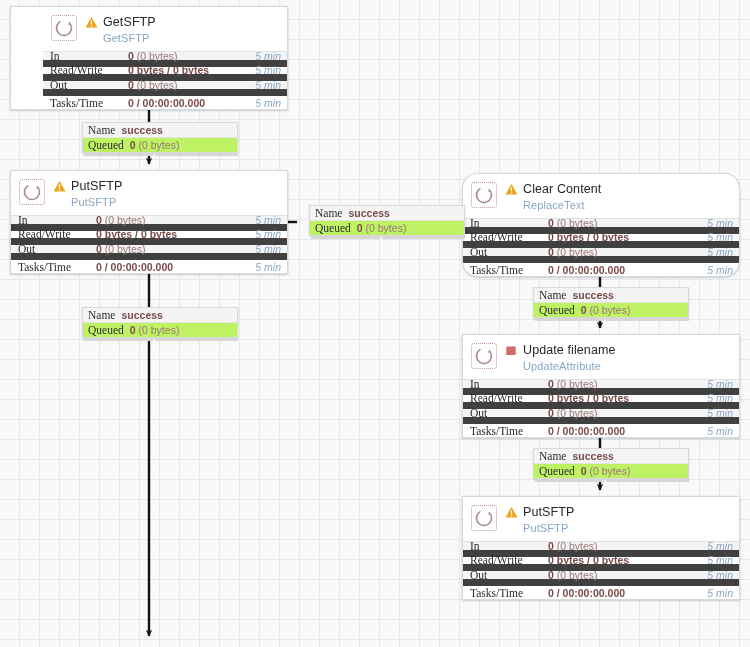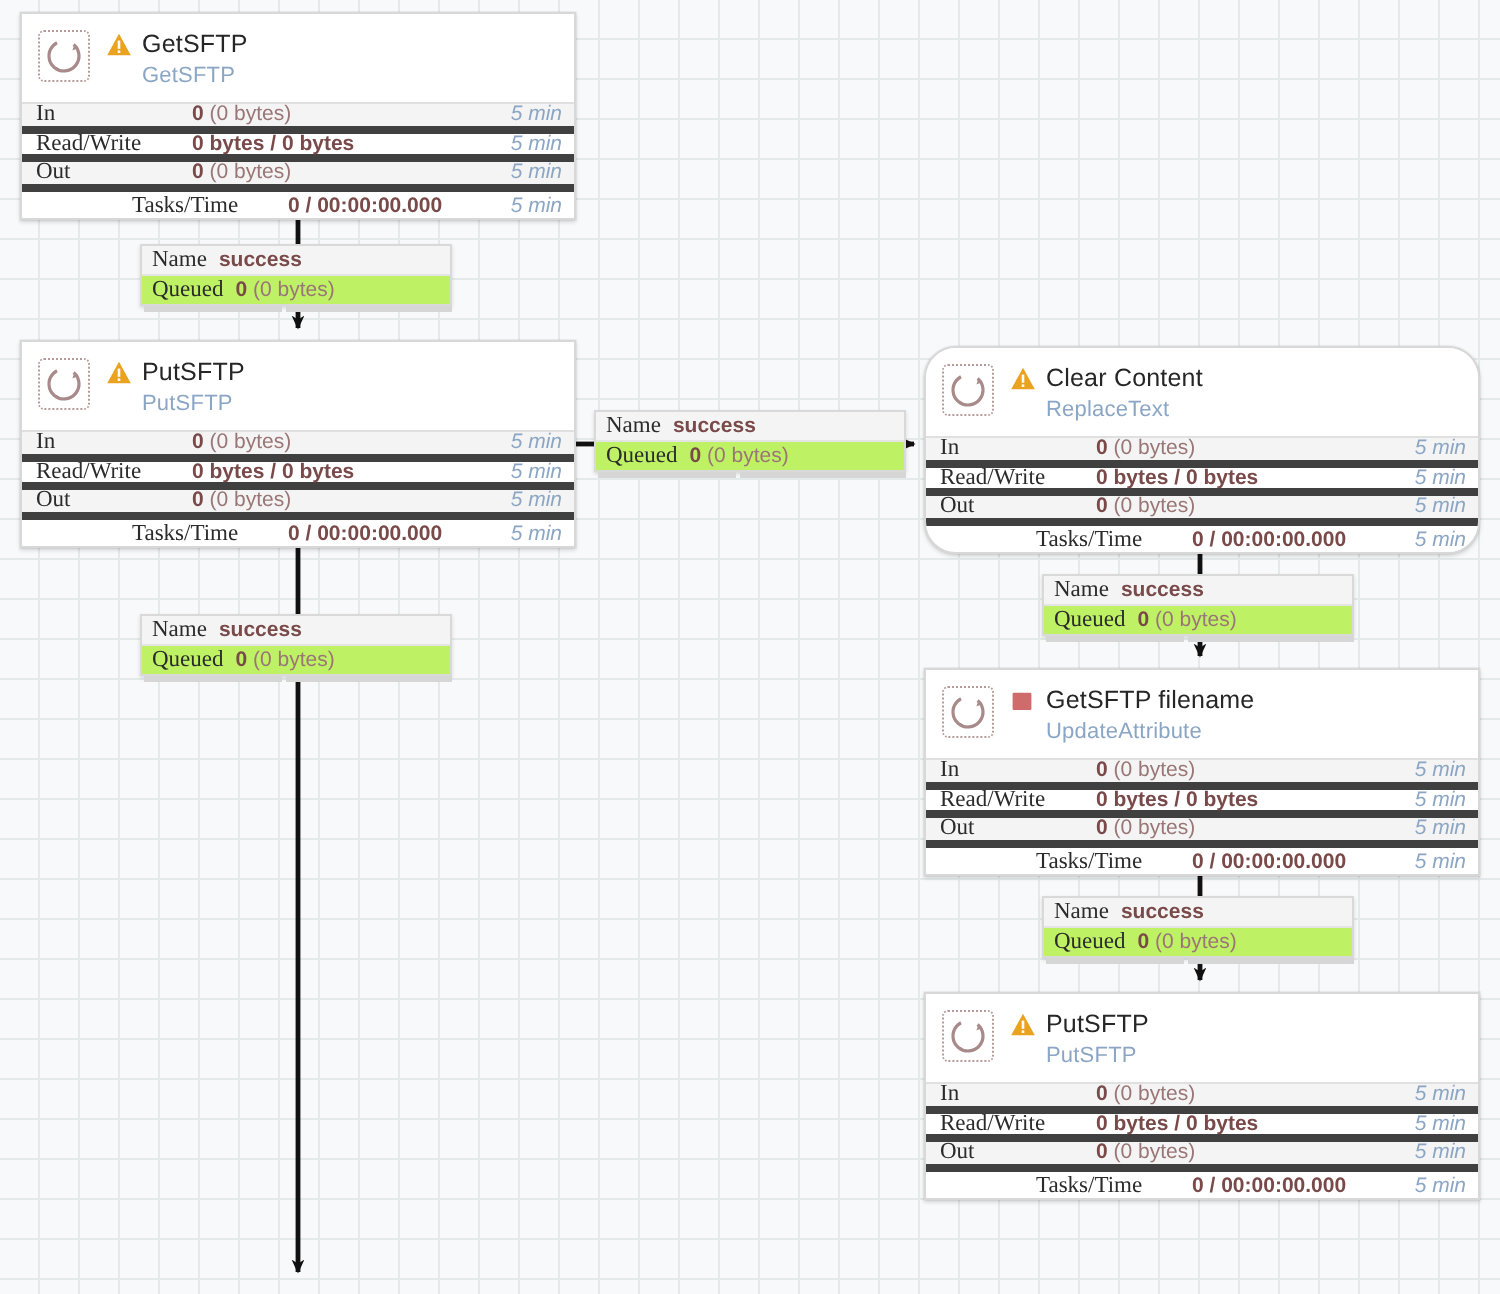--- a/index.html
+++ b/index.html
@@ -108,23 +108,23 @@
   .proc-stats {
     border-top: 1px solid #e0e0e0;
   }
   .stat-row {
     display: flex;
     align-items: center;
     height: 14.5px;
     font-size: 10.5px;
     padding: 0 6px 0 7px;
     box-sizing: border-box;
-    border-bottom: 4px solid #404040;
-  }
-  .stat-row:last-child { border-bottom: none; margin-left: 48px; }
+    border-bottom: 7px solid #404040;
+  }
+  .stat-row:last-child { border-bottom: none; }
   .stat-row.odd  { background: #f4f4f4; }
   .stat-row.even { background: #ffffff; }
 
   .stat-label {
     flex: 0 0 78px;
     color: #2b2b2b;
     font-family: "Liberation Serif", serif;
     font-size: 11.5px;
     white-space: nowrap;
   }
@@ -149,20 +149,21 @@
   }
 
   
   .connection {
     position: absolute;
     width: 156px;
     box-sizing: border-box;
     background: #ffffff;
     border: 1px solid #d9d9d9;
     box-shadow: 0 1px 2px rgba(0,0,0,0.14);
+    margin-left: 12px;
   }
   .conn-row {
     display: flex;
     align-items: center;
     height: 14.5px;
     font-size: 10.5px;
     padding-left: 5px;
     box-sizing: border-box;
     white-space: nowrap;
   }
@@ -239,21 +240,21 @@
       <line x1="600" y1="317" x2="600" y2="328" stroke="#111" stroke-width="2.4" marker-end="url(#arrowhead)"></line>
     </g>
 
     <g>
       <line x1="600" y1="438" x2="600" y2="450" stroke="#111" stroke-width="2.4"></line>
       <line x1="600" y1="478" x2="600" y2="490" stroke="#111" stroke-width="2.4" marker-end="url(#arrowhead)"></line>
     </g>
   </svg>
 
   <div id="nodes-layer">
-      <div class="processor" style="left: 10px; top: 6px; width: 278px; height: 104px;">
+      <div class="processor" style="left: 10px; top: 6px; width: 278px; height: 104px; padding-left: 32px;">
         <div class="proc-head">
           <div class="proc-icon">
             <svg width="24" height="24" viewBox="0 0 24 24">
               <circle cx="12" cy="12" r="7.5" fill="none" stroke="#a98a8a" stroke-width="1.6" stroke-dasharray="38 9" transform="rotate(-50 12 12)"></circle>
               <path d="M 16.9 7.2 L 18.6 8.3 L 16.2 9.2 Z" fill="#a98a8a"></path>
             </svg>
           </div>
           <div class="proc-titles">
             <div class="proc-title-row">
               <span class="status-glyph">
@@ -389,21 +390,21 @@
               <path d="M 16.9 7.2 L 18.6 8.3 L 16.2 9.2 Z" fill="#a98a8a"></path>
             </svg>
           </div>
           <div class="proc-titles">
             <div class="proc-title-row">
               <span class="status-glyph">
                 <svg width="13" height="13" viewBox="0 0 13 13">
                   <rect x="1.3" y="2.4" width="9.4" height="8.6" rx="0.6" fill="#d06b6b"></rect>
                 </svg>
               </span>
-              <span class="proc-name">GetSFTP filename</span>
+              <span class="proc-name">Update filename</span>
             </div>
             <div class="proc-type">UpdateAttribute</div>
           </div>
         </div>
         <div class="proc-stats">
           <div class="stat-row odd">
             <span class="stat-label">In</span>
             <span class="stat-value"><span>0</span> <span class="muted">(0 bytes)</span></span>
             <span class="stat-time">5 min</span>
           </div>

